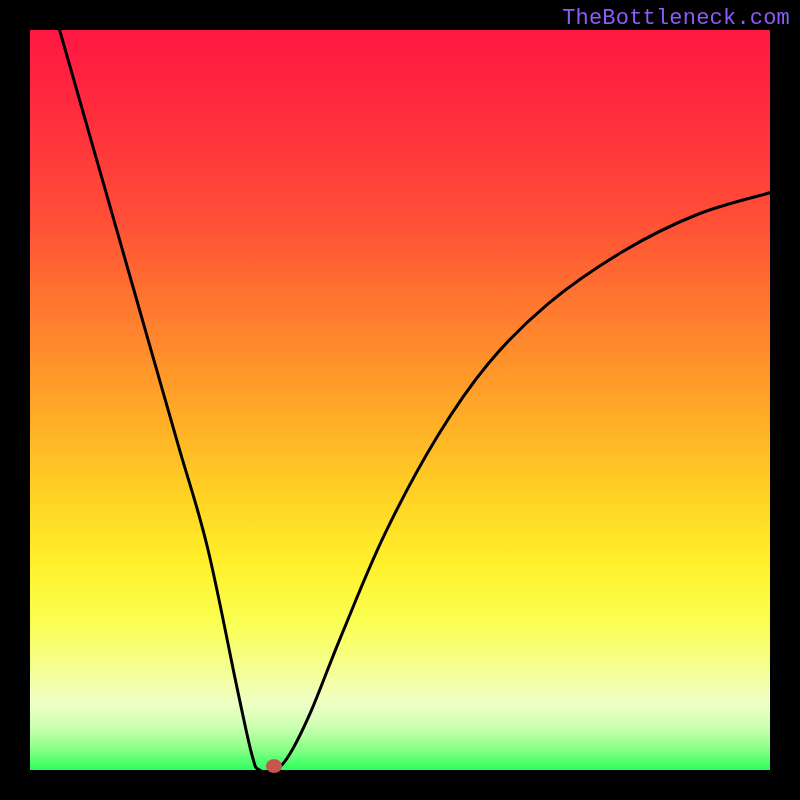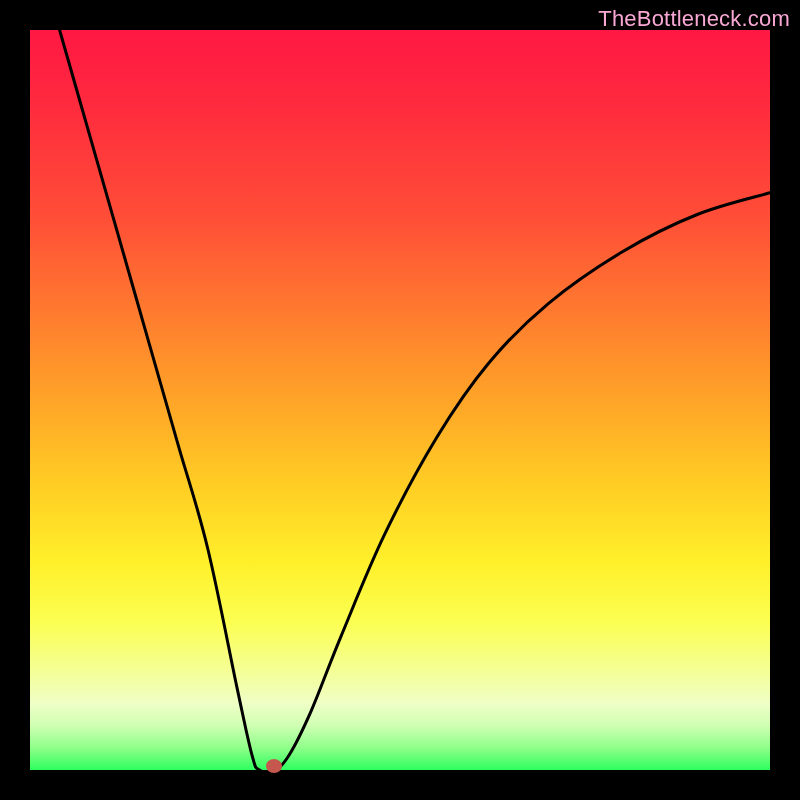--- a/index.html
+++ b/index.html
@@ -37,25 +37,26 @@
       #efffc6 91%,
       #cfffb3 94%,
       #8fff8a 97%,
       #2dff5e 100%
     );
   }
   .watermark {
     position: absolute;
     top: 6px;
     right: 10px;
-    color: #f9a8d4;
+    color: #8b5cf6;
     font-size: 22px;
     font-weight: 500;
     letter-spacing: 0.2px;
     user-select: none;
+    font-family: Liberation Mono, monospace;
   }
   svg.curve {
     position: absolute;
     inset: 0;
     width: 100%;
     height: 100%;
   }
   .dot {
     position: absolute;
     width: 16px;

